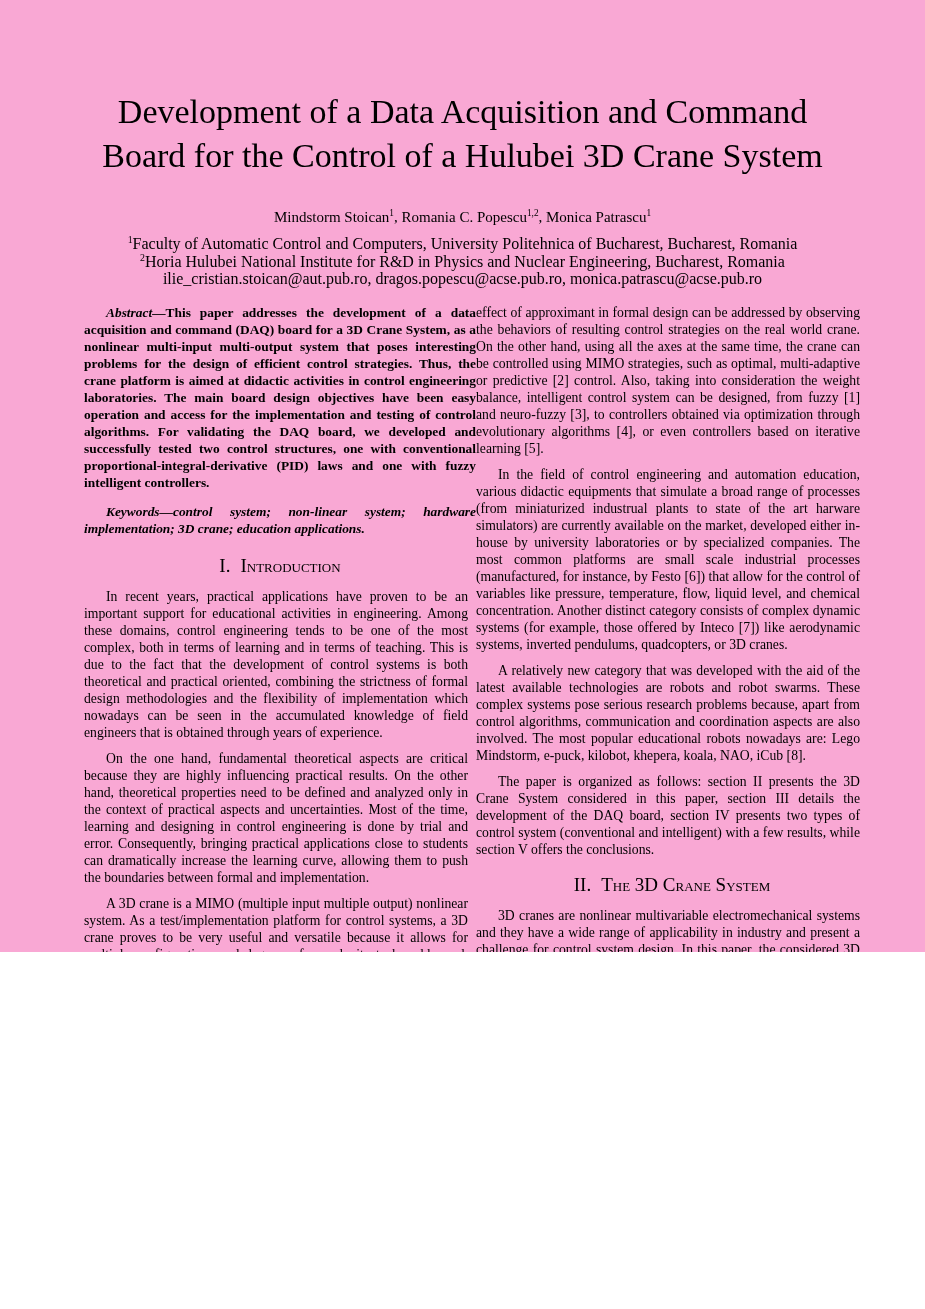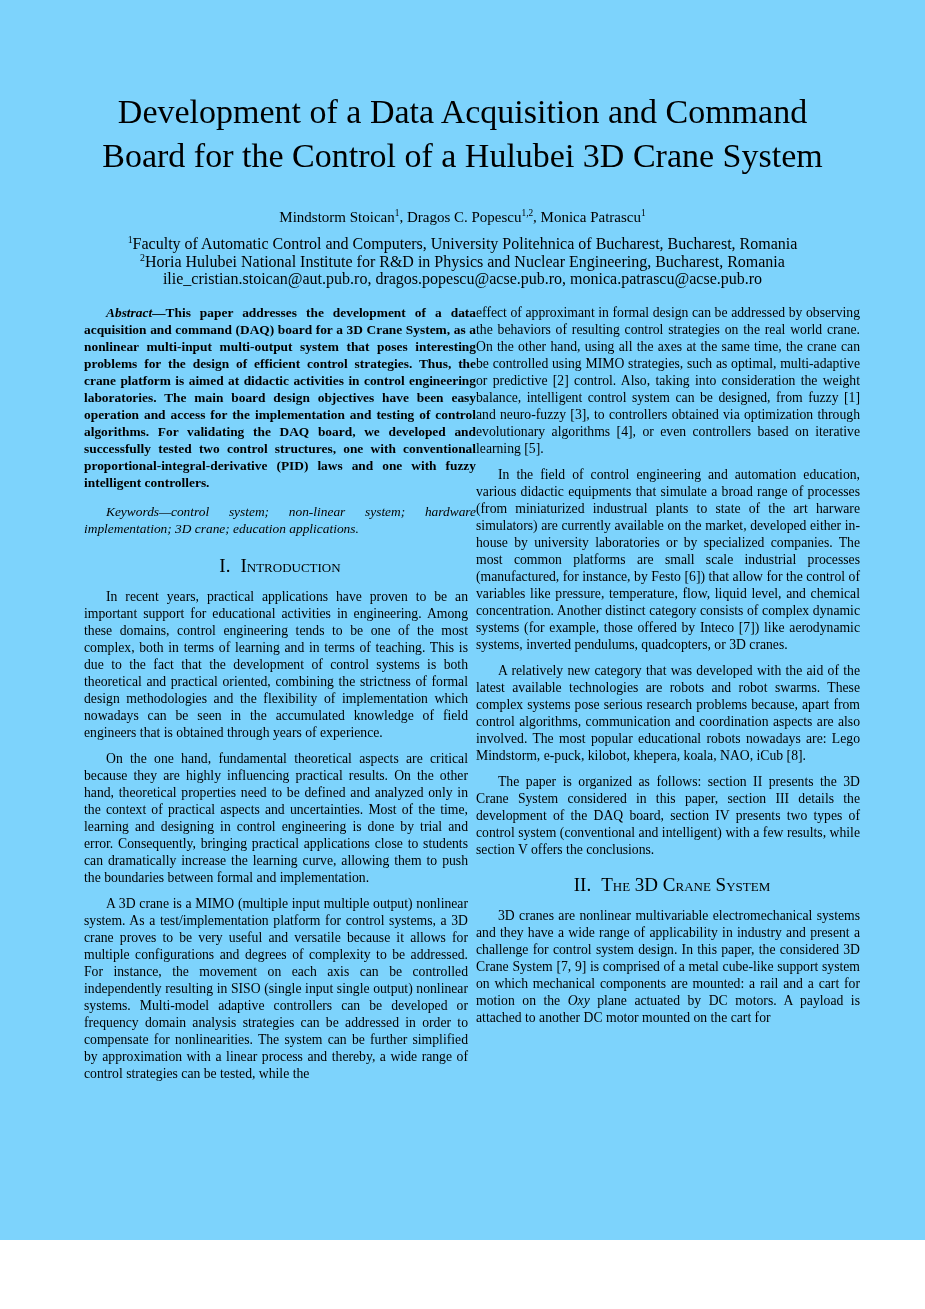--- a/index.html
+++ b/index.html
@@ -5,24 +5,24 @@
   * { margin: 0; padding: 0; box-sizing: border-box; }
   html, body { background: #ffffff; }
   body {
     width: 925px;
     height: 1309px;
     font-family: "Liberation Serif", "DejaVu Serif", serif;
     color: #000000;
   }
   .page {
     width: 925px;
-    height: 1240px;
+    height: 952px;
     padding: 90px 57px 0 57px;
     overflow: hidden;
-    background: #7dd3fc;
+    background: #f9a8d4;
   }
   .title {
     text-align: center;
     font-size: 34px;
     line-height: 44px;
     font-weight: 400;
   }
   .authors {
     text-align: center;
     margin-top: 30px;
@@ -55,21 +55,21 @@
     font-size: 13.4px;
     line-height: 17px;
     font-weight: bold;
     text-indent: 22px;
     margin: 0 0 12px 0;
   }
   .abstract-label { font-style: italic; }
   p.keywords {
     font-size: 13.4px;
     line-height: 17px;
-    font-weight: normal;
+    font-weight: bold;
     font-style: italic;
     text-indent: 22px;
     margin: 0 0 20px 0;
   }
   .section-heading {
     font-size: 19px;
     font-weight: 400;
     text-align: center;
     margin: 18px 0 14px 0;
   }
@@ -86,21 +86,21 @@
 </head>
 <body>
 
 <div class="page">
 
   <div class="title">
     <div>Development of a Data Acquisition and Command</div>
     <div>Board for the Control of a Hulubei 3D Crane System</div>
   </div>
 
-  <div class="authors"><span>Mindstorm Stoican</span><sup>1</sup><span>, </span><span>Dragos C. Popescu</span><sup>1,2</sup><span>, </span><span>Monica Patrascu</span><sup>1</sup></div>
+  <div class="authors"><span>Mindstorm Stoican</span><sup>1</sup><span>, </span><span>Romania C. Popescu</span><sup>1,2</sup><span>, </span><span>Monica Patrascu</span><sup>1</sup></div>
 
   <div class="affiliations">
     <div><sup>1</sup><span>Faculty of Automatic Control and Computers, University Politehnica of Bucharest, Bucharest, Romania</span></div>
     <div><sup>2</sup><span>Horia Hulubei National Institute for R&amp;D in Physics and Nuclear Engineering, Bucharest, Romania</span></div>
     <div>ilie_cristian.stoican@aut.pub.ro, dragos.popescu@acse.pub.ro, monica.patrascu@acse.pub.ro</div>
   </div>
 
   <div class="columns">
 
     <div class="col">

